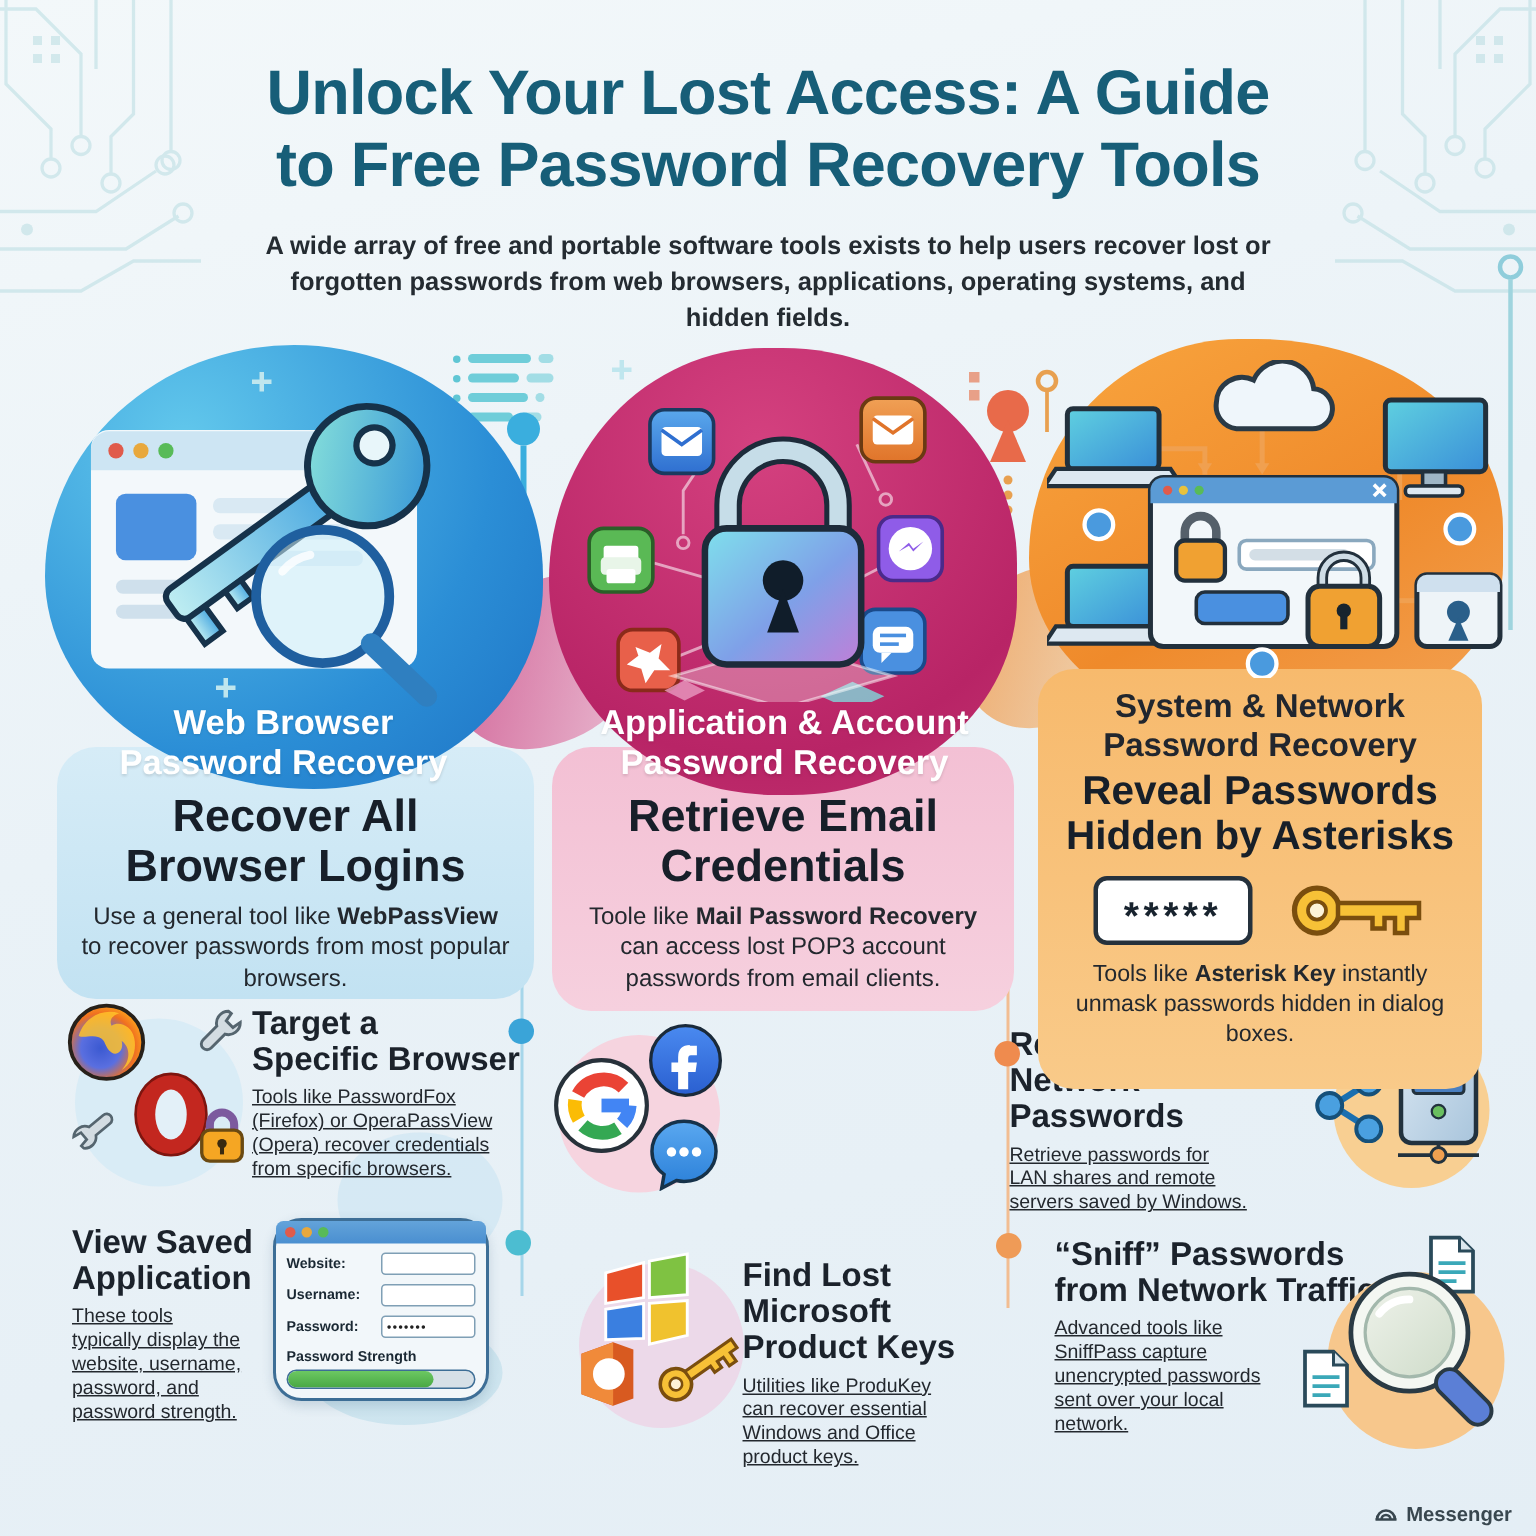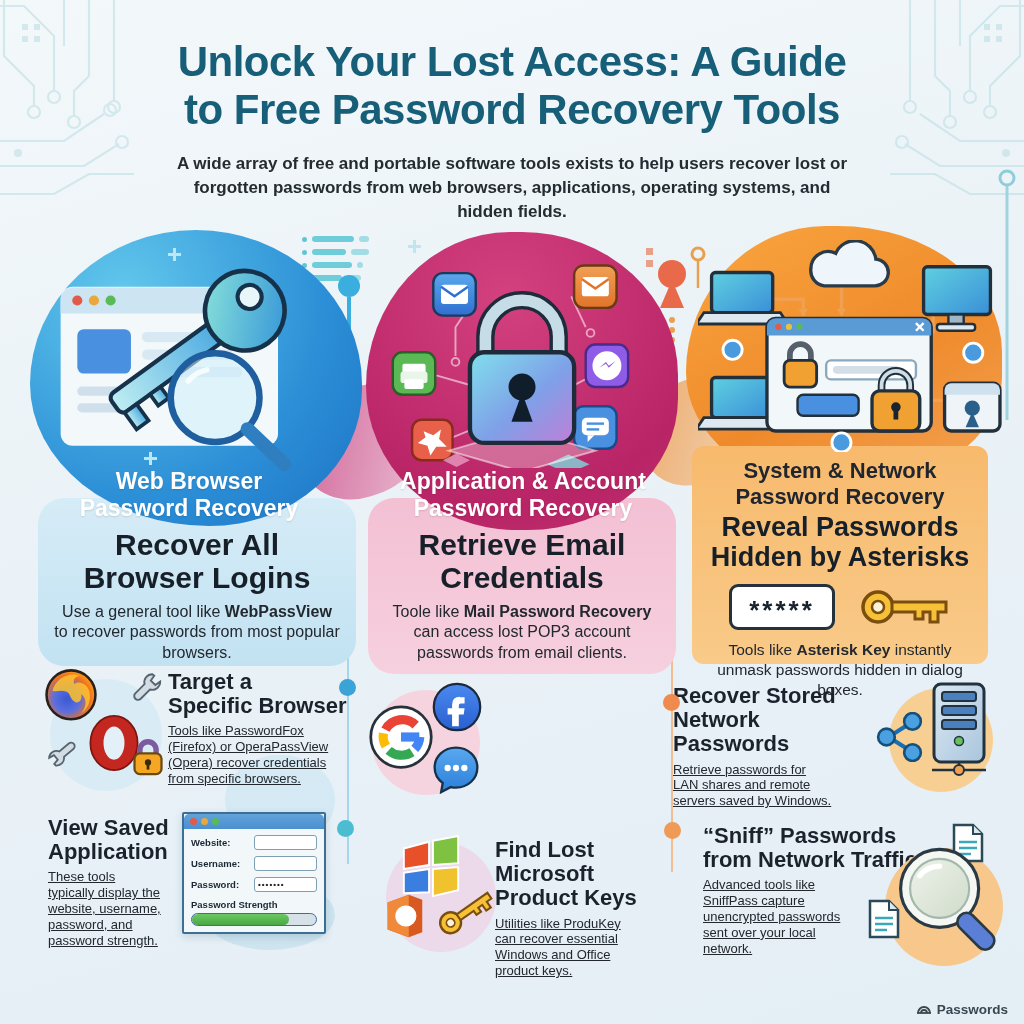--- a/index.html
+++ b/index.html
@@ -22,21 +22,21 @@
   .blob3{left:686px;top:226px;width:316px;height:262px;border-radius:46% 54% 52% 48%/58% 50% 44% 46%;
     background:linear-gradient(150deg,#f9a63f,#ef8a2b 55%,#f3a355);}
   .wave{z-index:1;}
   .wave-pink{left:298px;top:388px;width:130px;height:108px;transform:rotate(-18deg);
     border-radius:60% 40% 55% 45%;background:linear-gradient(120deg,rgba(201,56,122,.8),rgba(236,135,173,.45));}
   .wave-orange{left:640px;top:378px;width:120px;height:104px;transform:rotate(-14deg);
     border-radius:55% 45% 60% 40%;background:linear-gradient(120deg,rgba(240,140,50,.75),rgba(247,185,110,.4));}
   .card{z-index:2;border-radius:26px;text-align:center;}
   .card1{left:38px;top:498px;width:318px;height:168px;background:linear-gradient(#d6ecf7,#c2e2f2);text-align:center;}
   .card2{left:368px;top:498px;width:308px;height:176px;background:linear-gradient(#f3c0d4,#f6d0de);}
-  .card3{left:692px;top:446px;width:296px;height:218px;background:linear-gradient(#f7ba6d,#f9ca89);z-index:3;border-radius:12px;}
+  .card3{left:692px;top:446px;width:296px;height:280px;background:linear-gradient(#f7ba6d,#f9ca89);z-index:3;border-radius:24px;}
   .badge{z-index:4;text-align:center;color:#fff;font-weight:800;font-size:23px;line-height:1.16;
     text-shadow:0 1px 2px rgba(0,0,0,.12);}
   .badge1{left:29px;top:468px;width:320px;}
   .badge2{left:370px;top:468px;width:306px;}
   .badge3{color:#21262e;font-size:22px;text-shadow:none;padding-top:12px;}
   .card-h{font-size:30px;font-weight:800;color:#171f29;line-height:1.1;margin:30px 10px 0;}
   .card3 .card-h{font-size:27px;margin-top:4px;}
   .card-b{font-size:16px;color:#23282e;line-height:1.28;margin:8px 16px 0;}
   .card3 .card-b{font-size:15.5px;margin-top:10px;}
   .ast-row{display:flex;justify-content:center;align-items:center;gap:24px;margin-top:12px;}
@@ -45,21 +45,21 @@
   
   .f-h{font-size:22px;font-weight:800;color:#1b222b;line-height:1.1;}
   .f-b{font-size:13px;color:#23282e;line-height:1.22;margin-top:5px;text-decoration:underline;}
   
   .tl{width:2px;z-index:1;}
   .tl-blue{left:347px;top:522px;height:342px;background:#a6d6ea;}
   .tl-orange{left:671px;top:526px;height:346px;background:#f2bd92;}
   .dot{width:17px;height:17px;border-radius:50%;z-index:3;}
   
   .mock{left:182px;top:812px;width:140px;height:118px;background:#f2f7fa;border:2.5px solid #3d6e96;
-    border-radius:2px;z-index:4;box-shadow:0 3px 8px rgba(40,80,110,.18);}
+    border-radius:19px;z-index:4;box-shadow:0 3px 8px rgba(40,80,110,.18);}
   .mock-bar{height:15px;background:linear-gradient(#63a3da,#4a8fd0);border-radius:5px 5px 0 0;
     display:flex;align-items:center;gap:4px;padding-left:6px;}
   .mock-dot{width:7px;height:7px;border-radius:50%;}
   .mock-row{display:flex;align-items:center;justify-content:space-between;padding:0 7px;margin-top:6px;}
   .mock-lab{font-size:9.5px;font-weight:700;color:#1a2833;}
   .mock-in{width:58px;height:13px;background:#fff;border:1.2px solid #7f9fb5;border-radius:3px;
     font-size:8px;font-weight:700;color:#222;line-height:13px;padding-left:3px;letter-spacing:1px;}
   .mock-str{font-size:9.5px;font-weight:700;color:#1a2833;padding:7px 7px 0;}
   .mock-trk{margin:3px 7px 0;height:11px;border:1.5px solid #3d6e96;border-radius:7px;background:#d6e0e7;overflow:hidden;}
   .mock-fill{height:100%;background:linear-gradient(#6cc862,#49a844);border-radius:7px;}
@@ -616,16 +616,16 @@
   <div class="abs plus" style="left:168px;top:248px"></div>
   <div class="abs plus" style="left:144px;top:452px"></div>
   <div class="abs plus" style="left:408px;top:240px"></div>
 
   <div class="abs footer">
     <svg width="16" height="16" viewBox="0 0 16 16">
       <path d="M2 12 a6 6 0 0 1 12 0" fill="none" stroke="#39474f" stroke-width="1.8"></path>
       <path d="M5 12 a3 3 0 0 1 6 0" fill="none" stroke="#39474f" stroke-width="1.8"></path>
       <line x1="1" y1="12" x2="15" y2="12" stroke="#39474f" stroke-width="1.8"></line>
     </svg>
-    <span>Passwords</span>
+    <span>Messenger</span>
   </div>
 
 </div>
 
 </body></html>

